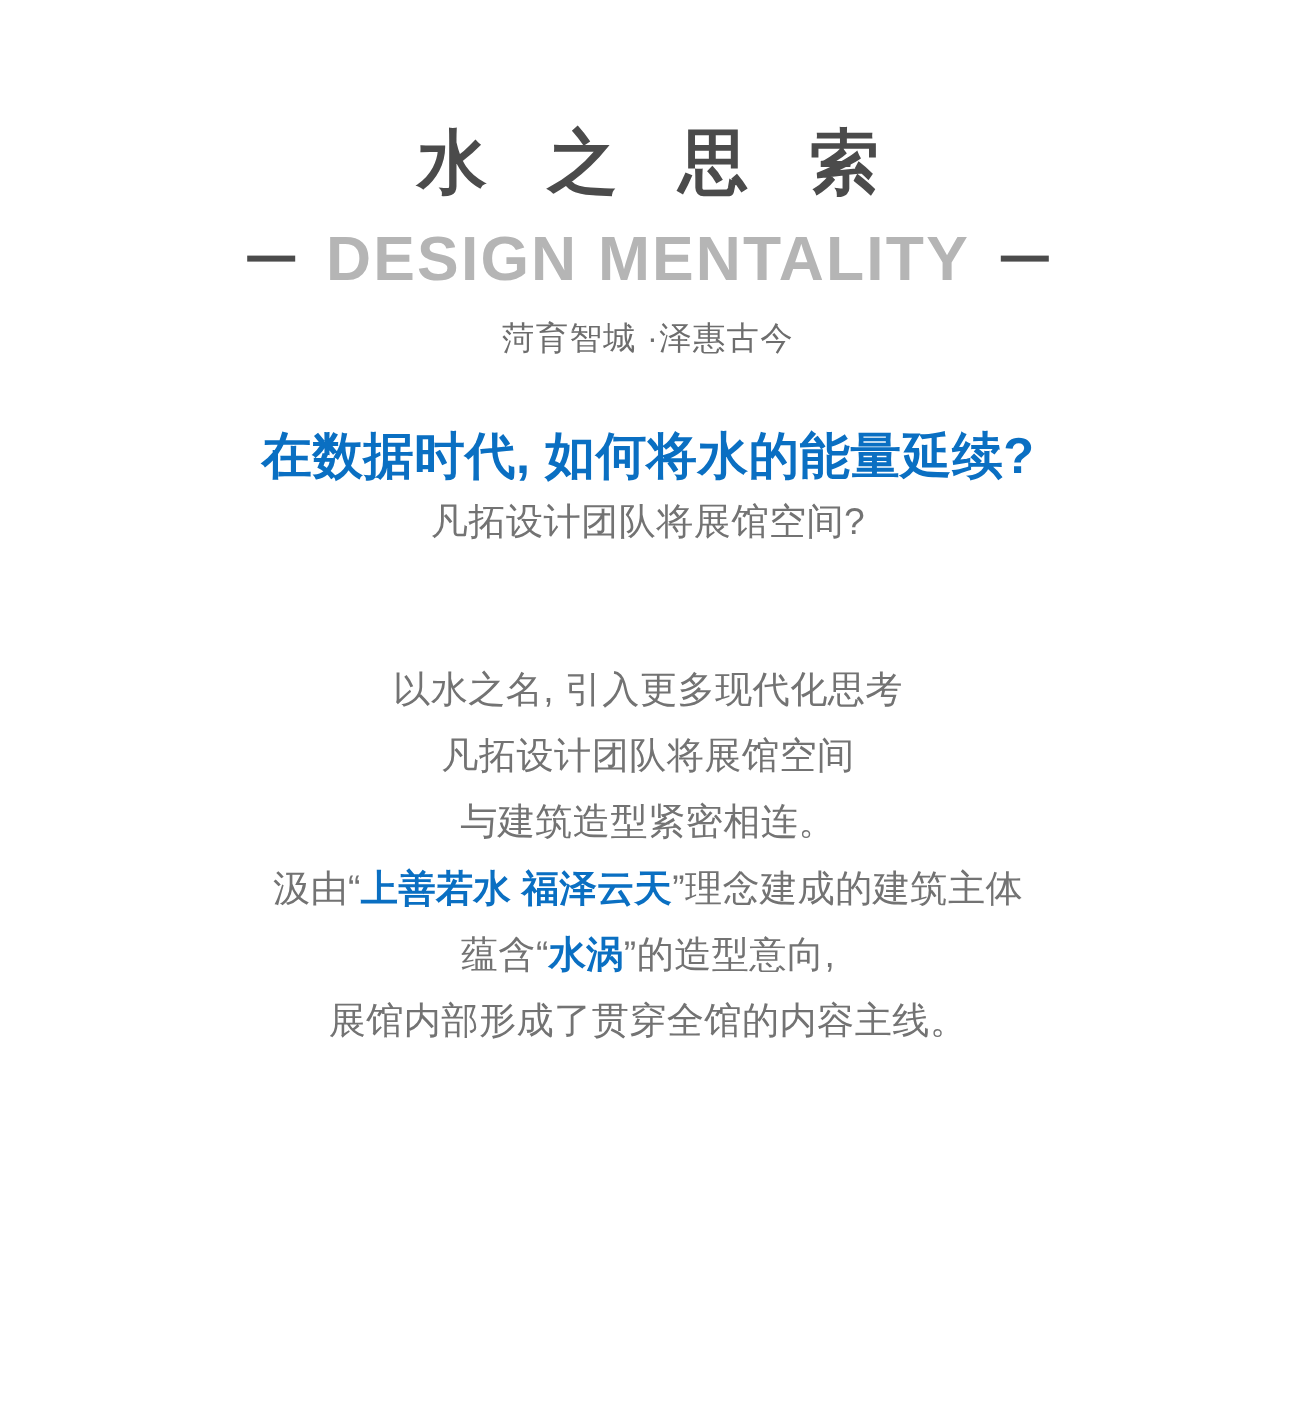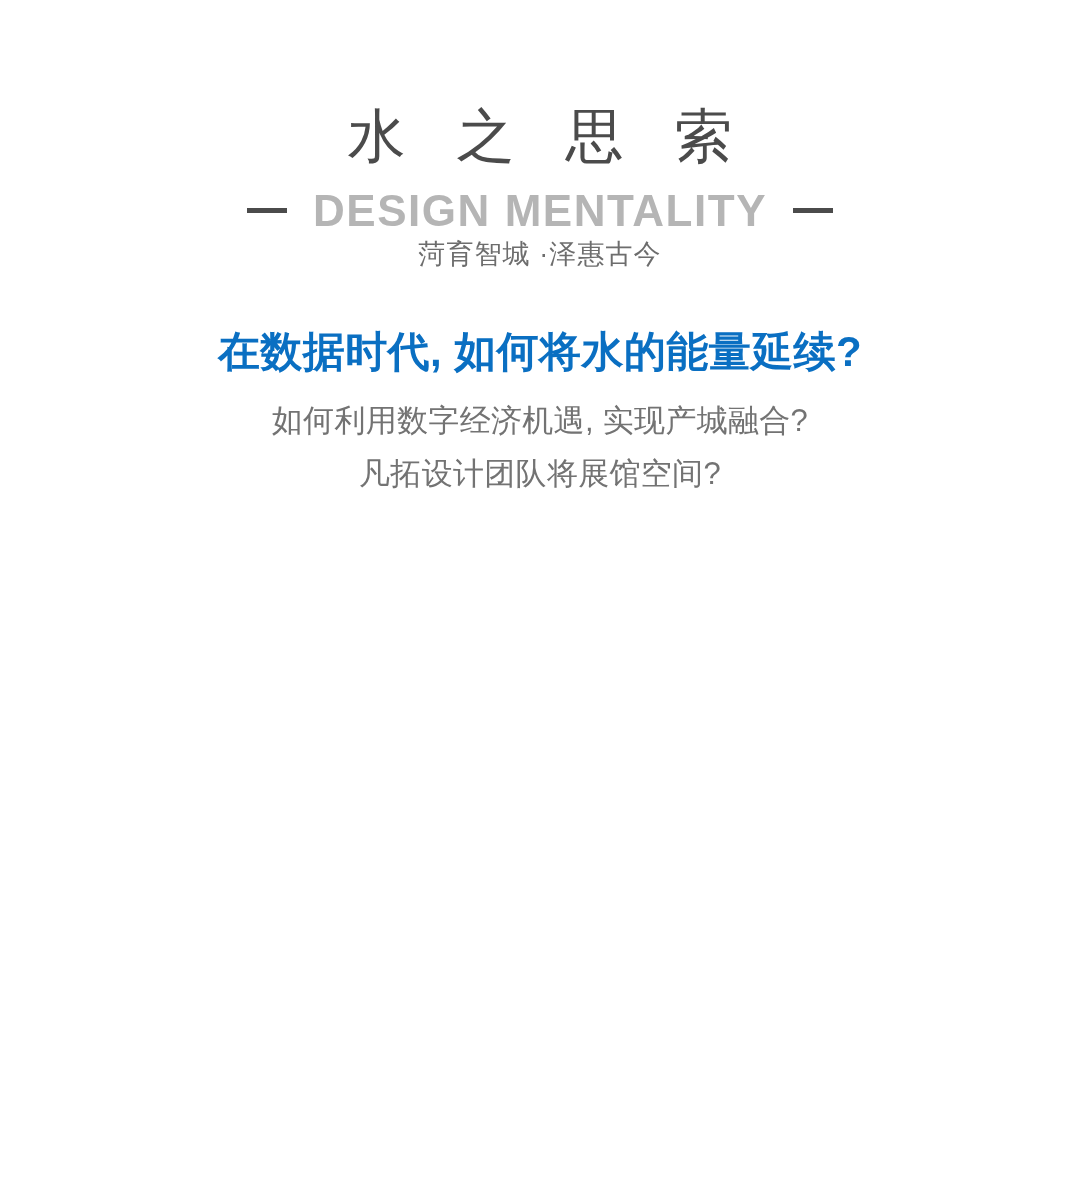--- a/index.html
+++ b/index.html
@@ -19,49 +19,50 @@
     height: 1183px;
     box-sizing: border-box;
     position: relative;
     text-align: center;
   }
 
   
   .title-cn {
     margin-top: 104px;
     font-size: 58px;
-    font-weight: normal;
+    font-weight: bold;
     letter-spacing: 0.30em;
     text-indent: 0.30em;
     color: #4b4b4b;
     line-height: 1.1;
   }
 
   .subtitle-row {
     margin-top: 18px;
     display: flex;
     align-items: center;
     justify-content: center;
     gap: 26px;
   }
   .rule {
     width: 40px;
     height: 5px;
     background: #4b4b4b;
     display: block;
   }
   .title-en {
-    font-size: 44px;
+    font-size: 52px;
     font-weight: bold;
     letter-spacing: 0.035em;
     color: #b5b5b5;
     white-space: nowrap;
   }
 
   .tagline {
+    margin-top: 18px;
     font-size: 27px;
     color: #6d6d6d;
     letter-spacing: 0.04em;
   }
 
   
   .lead {
     margin-top: 52px;
     font-size: 42px;
     font-weight: bold;
@@ -100,19 +101,33 @@
   <div class="subtitle-row">
     <span class="rule"></span>
     <span class="title-en">DESIGN MENTALITY</span>
     <span class="rule"></span>
   </div>
 
   <div class="tagline">菏育智城 ·泽惠古今</div>
 
   <div class="lead">在数据时代, 如何将水的能量延续?</div>
 
-  <div class="line first-gap">如何利用数字经济机遇, 实现产城融合?</div>
   <div class="line">凡拓设计团队将展馆空间?</div>
 
   <div class="gap-block"></div>
 
+  <div class="para2">
+    <div class="line">以水之名, 引入更多现代化思考</div>
+    <div class="line">凡拓设计团队将展馆空间</div>
+    <div class="line">与建筑造型紧密相连。</div>
+
+    <div class="line">
+      <span class="quote-plain">汲由“</span><span class="hl">上善若水 福泽云天</span><span class="quote-plain">”理念建成的建筑主体</span>
+    </div>
+
+    <div class="line">
+      <span class="quote-plain">蕴含“</span><span class="hl">水涡</span><span class="quote-plain">”的造型意向,</span>
+    </div>
+
+    <div class="line">展馆内部形成了贯穿全馆的内容主线。</div>
+  </div>
 
 </div>
 
 </body></html>

